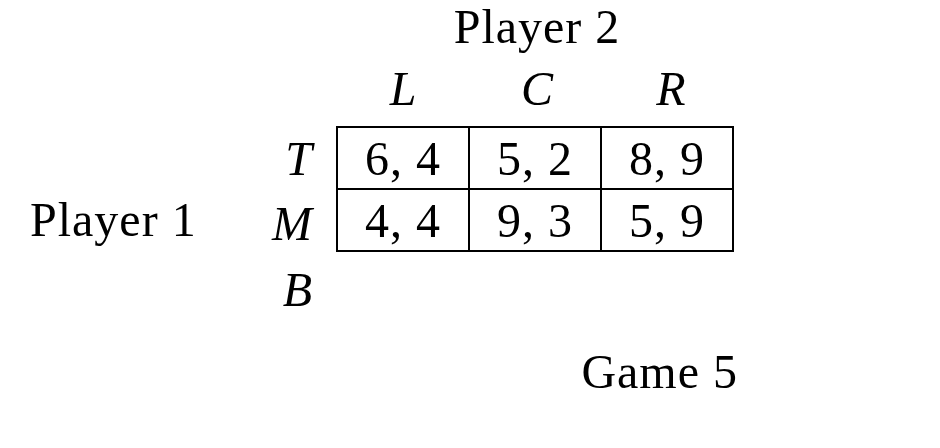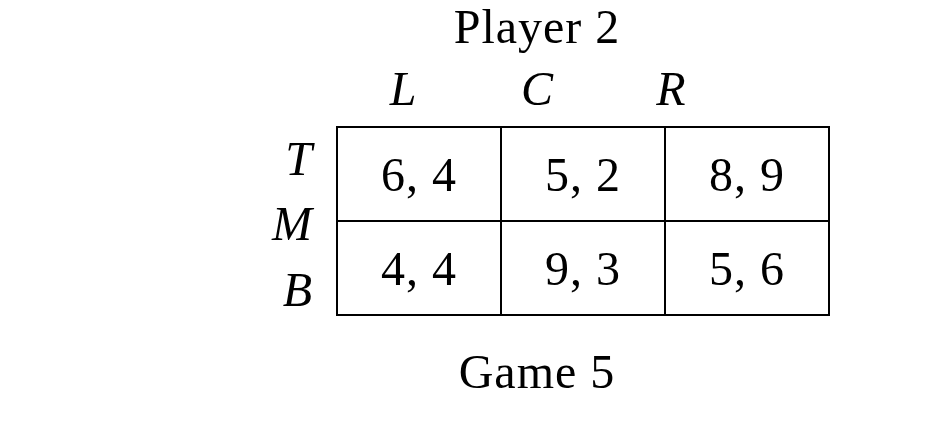--- a/index.html
+++ b/index.html
@@ -63,63 +63,64 @@
   table.payoff {
     position: absolute;
     left: 336px;
     top: 126px;
     border-collapse: collapse;
   }
   table.payoff td {
     border: 2.5px solid #000000;
     width: 130px;
     height: 60px;
-    padding: 16px;
+    padding: 0;
     text-align: center;
     vertical-align: middle;
     font-size: 48px;
     letter-spacing: 1px;
   }
   .caption-label {
     left: 336px;
     top: 348px;
     width: 402px;
-    text-align: center;
+    text-align: right;
   }
 </style>
 </head>
 <body>
 
 <div class="page">
 
   <div class="txt player2-label">Player 2</div>
 
   <div class="col-headers">
     <div class="col-h">L</div>
     <div class="col-h">C</div>
     <div class="col-h">R</div>
   </div>
 
+  <div class="txt player1-label">Player 1</div>
 
   <div class="row-headers">
     <div class="row-h">T</div>
     <div class="row-h">M</div>
     <div class="row-h">B</div>
   </div>
 
   <table class="payoff">
     <tbody>
       <tr>
         <td>6, 4</td>
         <td>5, 2</td>
         <td>8, 9</td>
       </tr>
       <tr>
         <td>4, 4</td>
         <td>9, 3</td>
-        <td>5, 6</td>
+        <td>5, 9</td>
       </tr>
     </tbody>
   </table>
 
   <div class="txt caption-label">Game 5</div>
 
 </div>
 
 </body></html>

